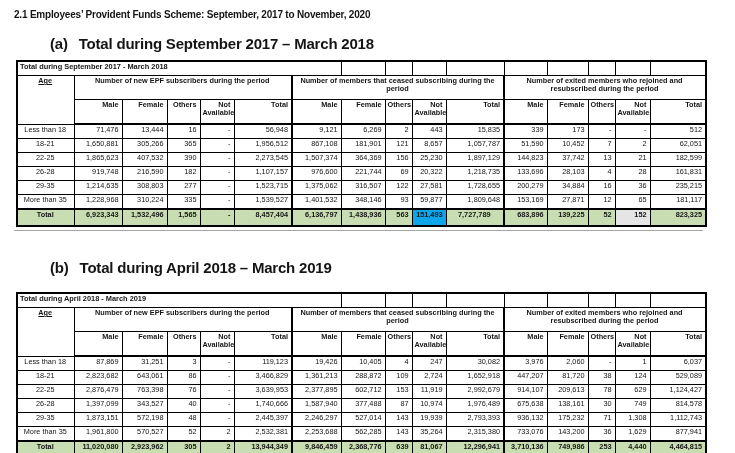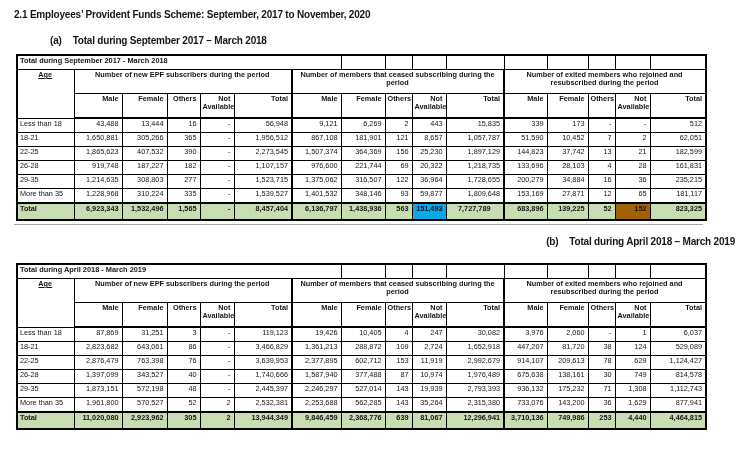--- a/index.html
+++ b/index.html
@@ -1,34 +1,34 @@
 <!DOCTYPE html>
 <html><head>
 <meta charset="utf-8">
 <style>
   html,body{margin:0;padding:0;background:#ffffff;}
   body{width:735px;height:453px;overflow:hidden;font-family:"Liberation Sans",sans-serif;color:#151515;}
   .page{position:relative;padding:9px 0 0 14px;}
   .doc-title{font-size:10px;font-weight:bold;letter-spacing:-0.2px;}
   .doc-subtitle{font-size:10.3px;font-weight:bold;margin:14px 0 0 74px;letter-spacing:-0.2px;}
-  .section-heading{font-size:10px;font-weight:bold;letter-spacing:-0.2px;padding-left:36px;}
+  .section-heading{font-size:15px;font-weight:bold;letter-spacing:-0.2px;padding-left:36px;}
   .heading-a{margin-top:15px;}
-  .heading-b{margin-top:11px;text-align:right;}
+  .heading-b{margin-top:28px;}
   .heading-prefix{display:inline-block;margin-right:11px;}
   table{border-collapse:collapse;table-layout:fixed;width:683px;font-size:7.3px;border:2px solid #000;margin-left:2px;}
   .tbl-a{margin-top:8px;}
   .tbl-b{margin-top:16px;}
   td,th{border:1px solid #000;padding:1px 3px 1px 2px;overflow:hidden;vertical-align:top;line-height:1.12;}
   .band-row td{height:11px;font-weight:bold;font-size:7.4px;white-space:nowrap;text-align:left;}
   .group-row td{height:21px;text-align:center;font-weight:bold;white-space:normal;}
   .age-head{text-align:left;font-weight:bold;text-decoration:underline;}
   .sub-row td{height:21px;text-align:right;font-weight:bold;white-space:normal;border-bottom:2px solid #000;}
   tbody td{white-space:nowrap;height:11px;}
   .num{text-align:right;}
-  .age-cell{text-align:left;}
+  .age-cell{text-align:center;}
   .sec{border-left:2px solid #000;}
   .total-row td{font-weight:bold;border-top:2px solid #000;height:13px;}
   .shadow-line{width:689px;height:1px;margin-top:3px;}
 </style>
 </head>
 <body>
 
 <div class="page">
 
   <div class="doc-title">2.1 Employees’ Provident Funds Scheme: September, 2017 to November, 2020</div>
@@ -89,21 +89,21 @@
         <td class="sec">Male</td>
         <td>Female</td>
         <td>Others</td>
         <td>Not Available</td>
         <td>Total</td>
       </tr>
     </thead>
     <tbody>
         <tr>
           <td class="age-cell">Less than 18</td>
-          <td class="num">43,488</td>
+          <td class="num">71,476</td>
           <td class="num">13,444</td>
           <td class="num">16</td>
           <td class="num">-</td>
           <td class="num">56,948</td>
           <td class="num sec">9,121</td>
           <td class="num">6,269</td>
           <td class="num">2</td>
           <td class="num">443</td>
           <td class="num">15,835</td>
           <td class="num sec">339</td>
@@ -144,21 +144,21 @@
           <td class="num">1,897,129</td>
           <td class="num sec">144,823</td>
           <td class="num">37,742</td>
           <td class="num">13</td>
           <td class="num">21</td>
           <td class="num">182,599</td>
         </tr>
         <tr>
           <td class="age-cell">26-28</td>
           <td class="num">919,748</td>
-          <td class="num">187,227</td>
+          <td class="num">216,590</td>
           <td class="num">182</td>
           <td class="num">-</td>
           <td class="num">1,107,157</td>
           <td class="num sec">976,600</td>
           <td class="num">221,744</td>
           <td class="num">69</td>
           <td class="num">20,322</td>
           <td class="num">1,218,735</td>
           <td class="num sec">133,696</td>
           <td class="num">28,103</td>
@@ -169,21 +169,21 @@
         <tr>
           <td class="age-cell">29-35</td>
           <td class="num">1,214,635</td>
           <td class="num">308,803</td>
           <td class="num">277</td>
           <td class="num">-</td>
           <td class="num">1,523,715</td>
           <td class="num sec">1,375,062</td>
           <td class="num">316,507</td>
           <td class="num">122</td>
-          <td class="num">36,964</td>
+          <td class="num">27,581</td>
           <td class="num">1,728,655</td>
           <td class="num sec">200,279</td>
           <td class="num">34,884</td>
           <td class="num">16</td>
           <td class="num">36</td>
           <td class="num">235,215</td>
         </tr>
         <tr>
           <td class="age-cell">More than 35</td>
           <td class="num">1,228,968</td>
@@ -210,21 +210,21 @@
           <td class="num" style="background: rgb(200, 221, 177);">-</td>
           <td class="num" style="background: rgb(200, 221, 177);">8,457,404</td>
           <td class="num sec" style="background: rgb(200, 221, 177);">6,136,797</td>
           <td class="num" style="background: rgb(200, 221, 177);">1,438,936</td>
           <td class="num" style="background: rgb(200, 221, 177);">563</td>
           <td class="num" style="background: #0ea5e9;">151,493</td>
           <td class="num" style="background: rgb(200, 221, 177); text-align: center;">7,727,789</td>
           <td class="num sec" style="background: rgb(200, 221, 177);">683,896</td>
           <td class="num" style="background: rgb(200, 221, 177);">139,225</td>
           <td class="num" style="background: rgb(200, 221, 177);">52</td>
-          <td class="num" style="background: #a16207; margin-left: 40px;">152</td>
+          <td class="num" style="background: #e5e5e5; margin-left: 40px;">152</td>
           <td class="num" style="background: rgb(200, 221, 177); margin-top: 40px;">823,325</td>
         </tr>
       </tbody>
   </table>
   <div class="shadow-line" style="background: rgb(166, 166, 166);"></div>
 
   <div class="section-heading heading-b">
     <span class="heading-prefix">(b)</span><span>Total during April 2018 – March 2019</span>
   </div>
 

